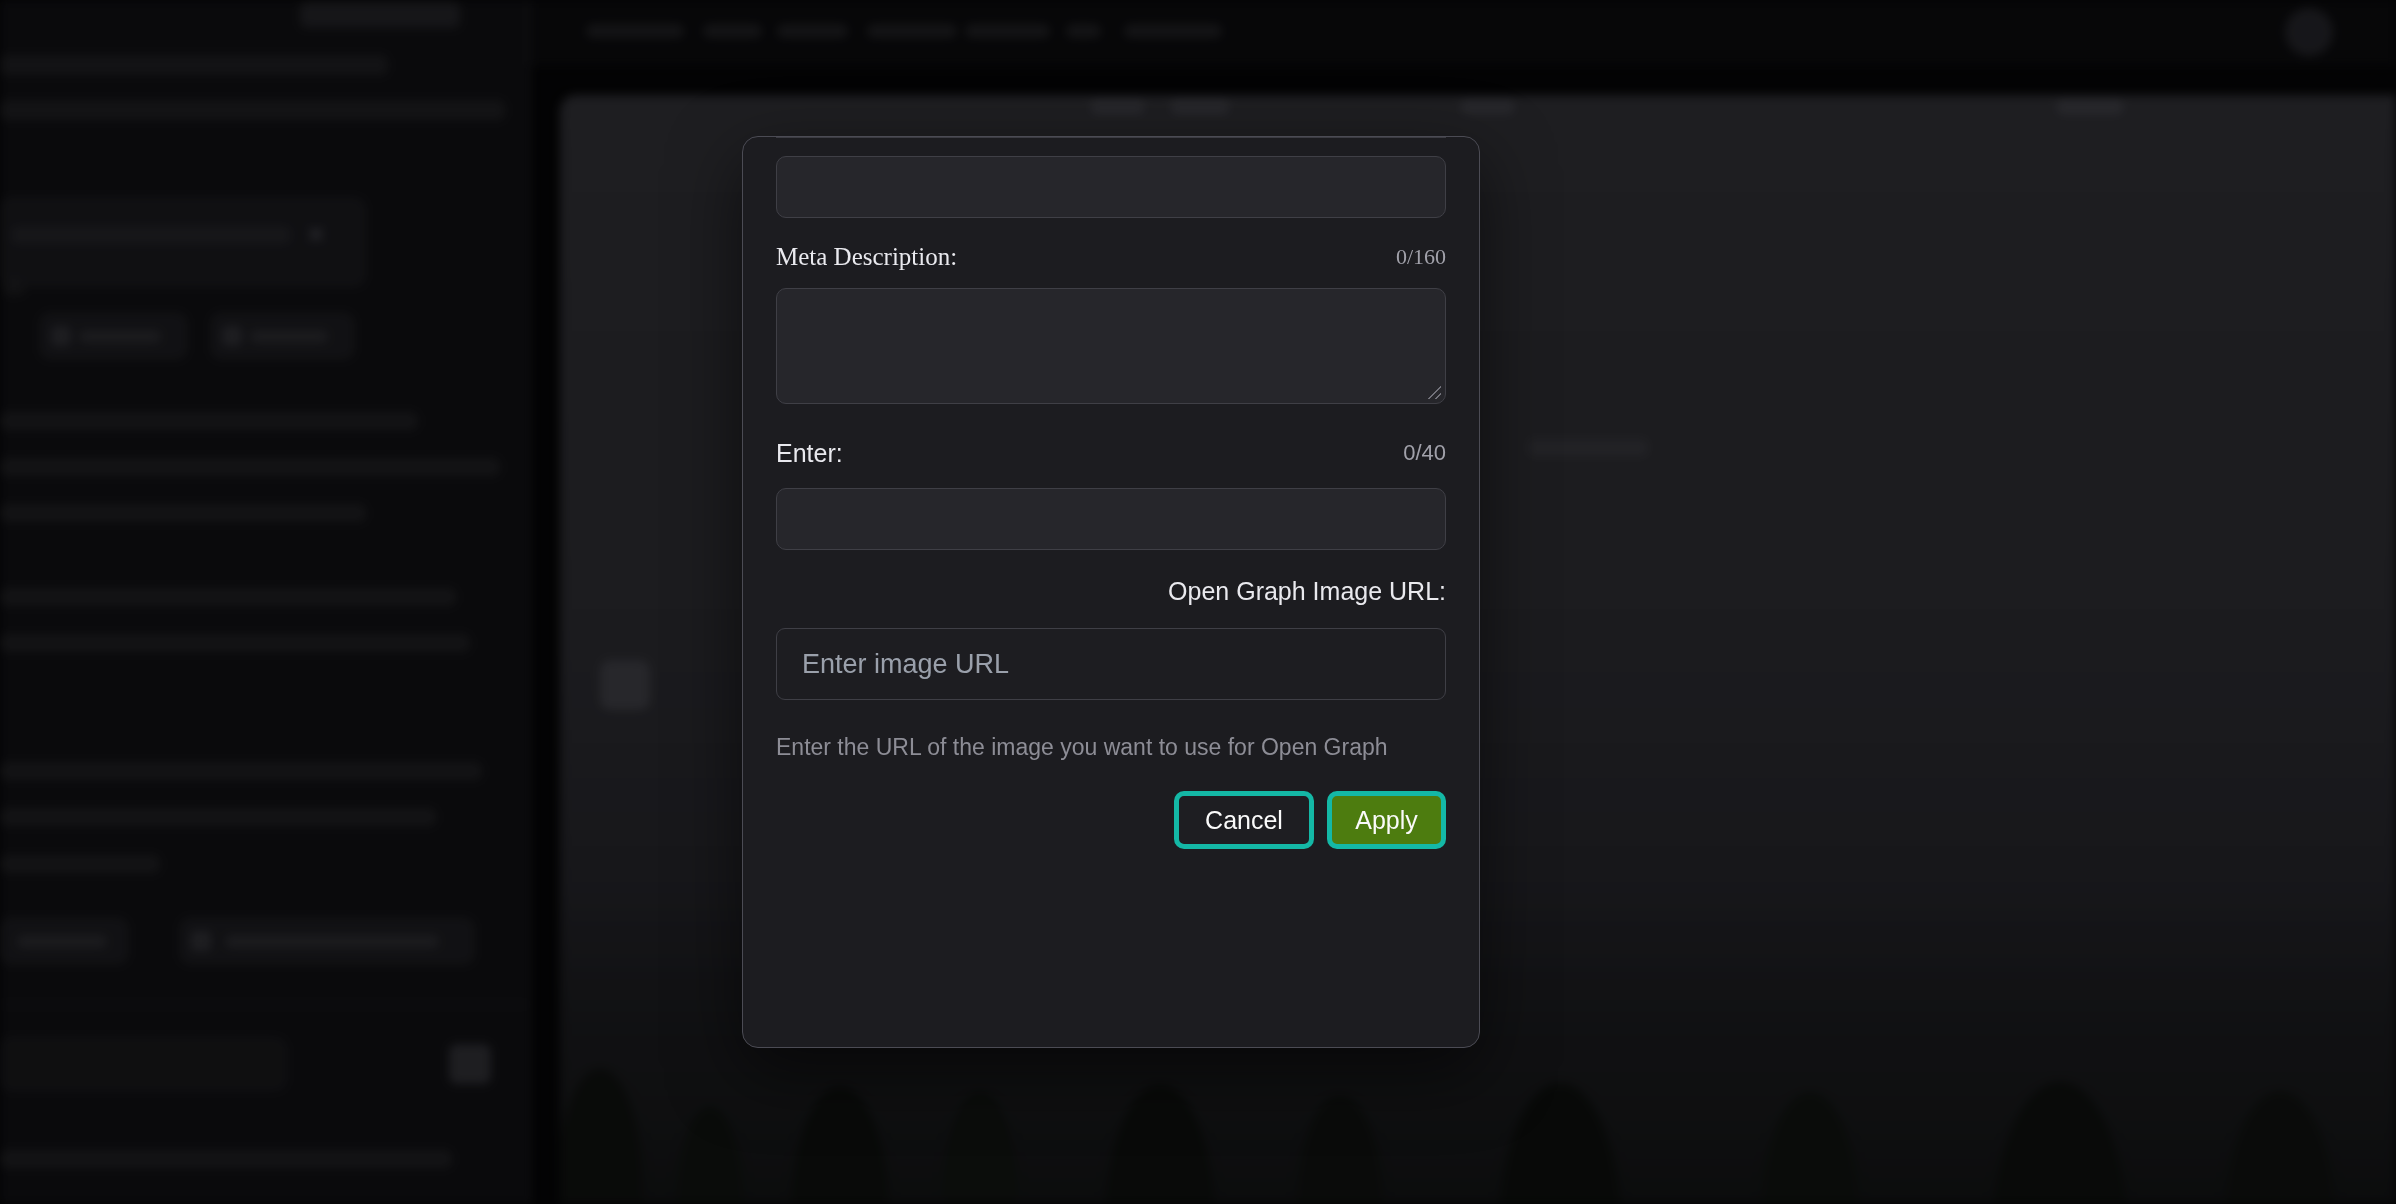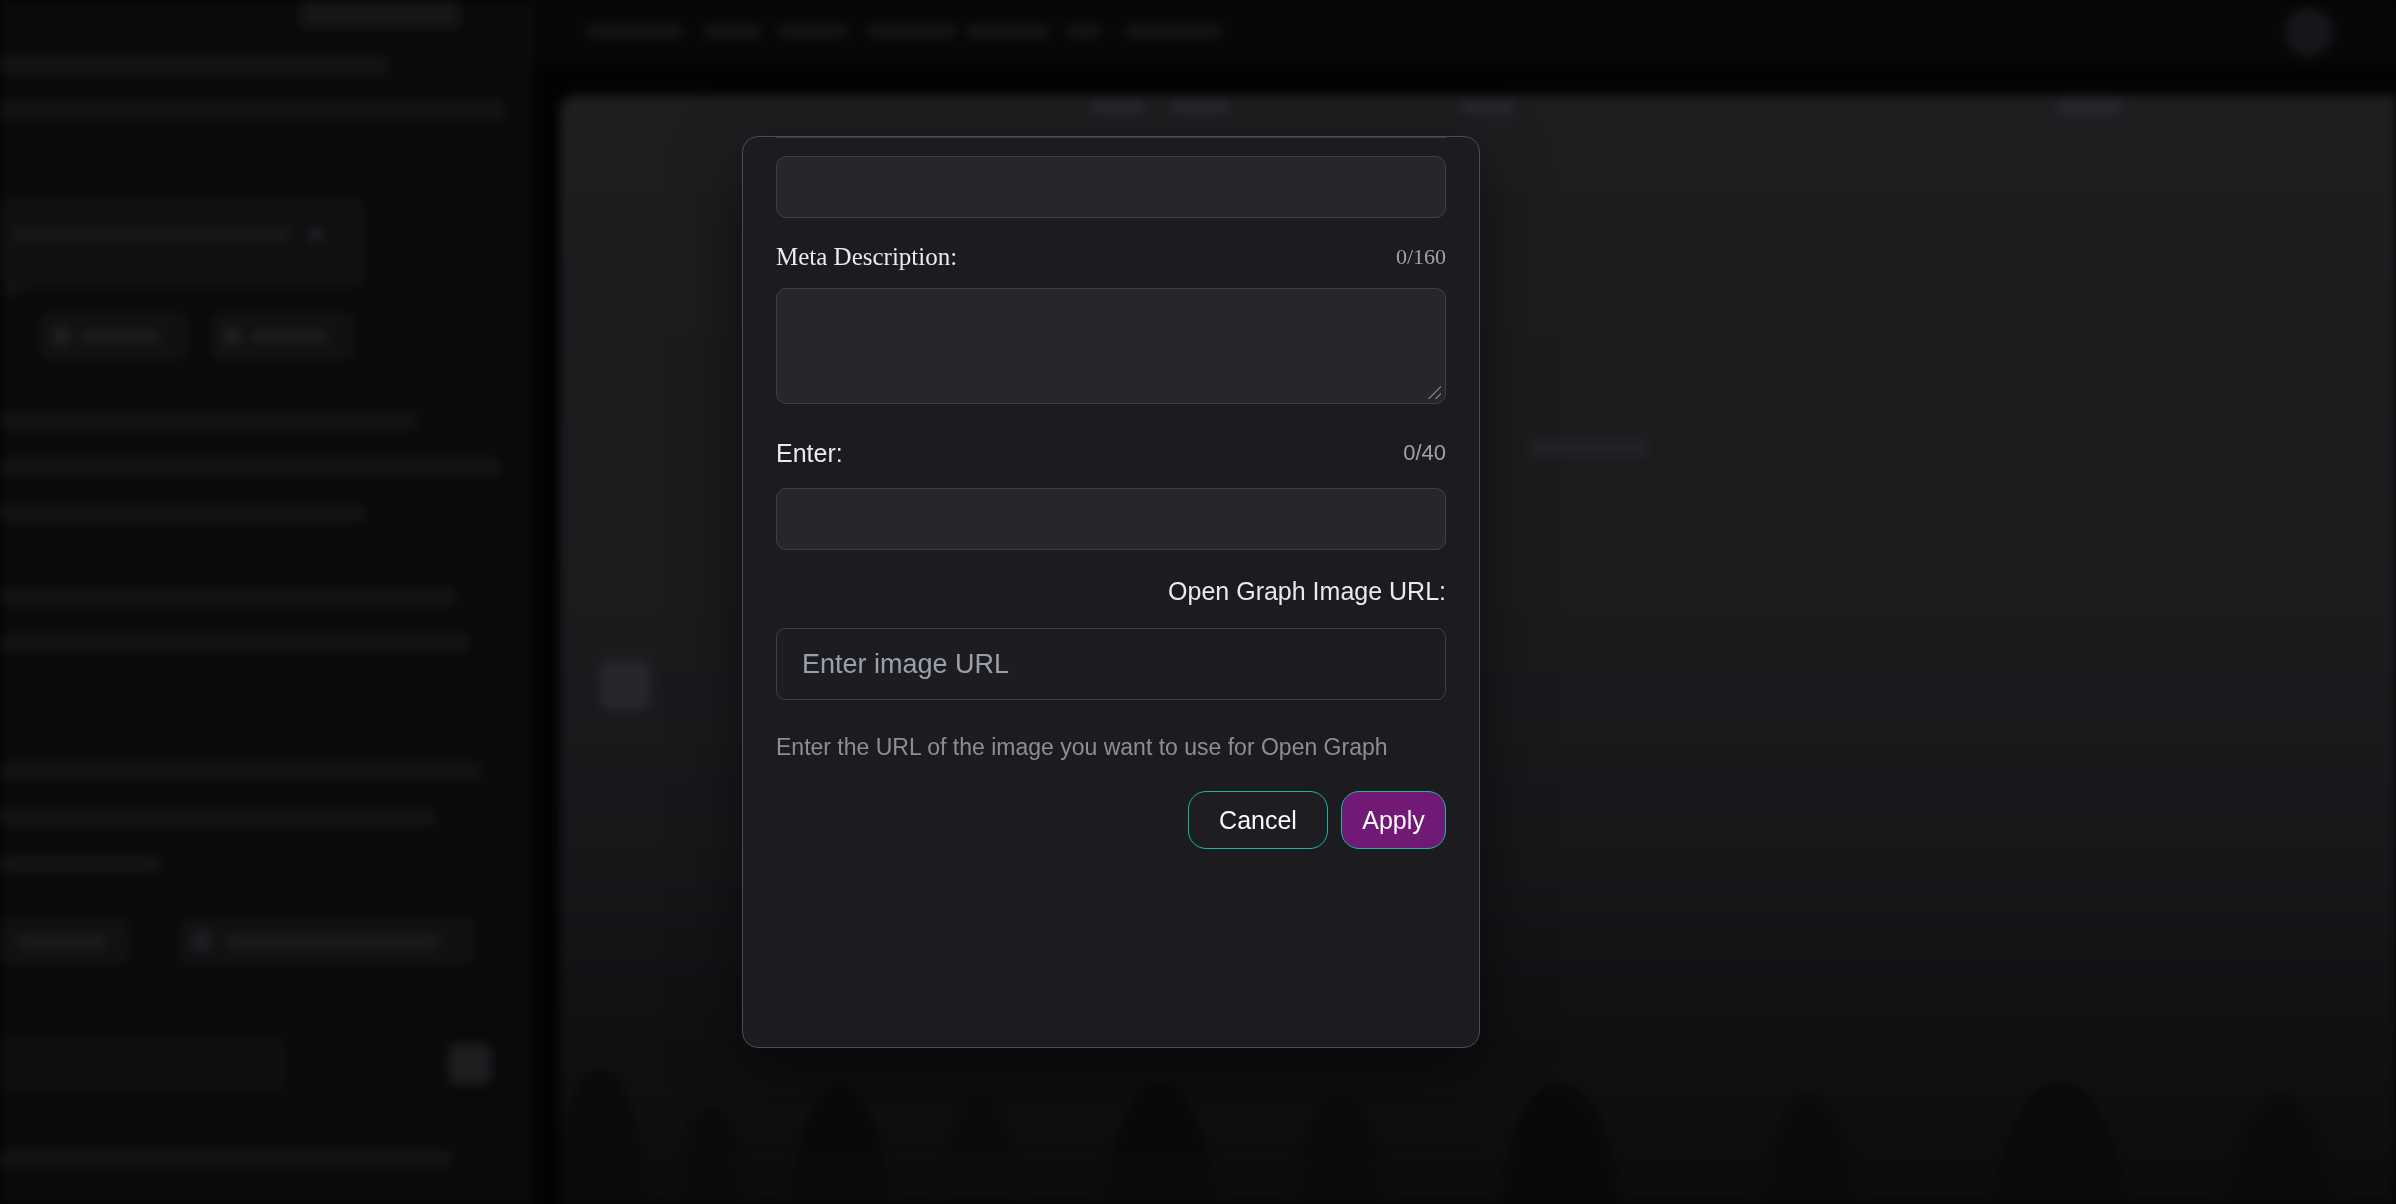--- a/index.html
+++ b/index.html
@@ -65,24 +65,24 @@
   .ta-wrap{position:relative;margin-top:14px;}
   .text-area{height:116px;resize:none;padding:14px 20px;margin:0;}
   .resize-handle{position:absolute;right:5px;bottom:5px;width:14px;height:14px;pointer-events:none;
       background:repeating-linear-gradient(-45deg,transparent 0 3px,#72727b 3px 4.8px);
       clip-path:polygon(100% 0,100% 100%,0 100%);}
   .url-input{height:72px;margin-top:20px;background:#1d1d21;border-radius:9px;font-size:27px;padding:0 25px;}
   .url-input::placeholder{color:#9aa0ab;}
   .text-input::placeholder{color:#9aa0ab;}
   .helper{margin-top:32px;font-size:23px;line-height:30px;color:#8d8d96;}
   .modal-footer{display:flex;justify-content:flex-end;gap:13px;margin-top:29px;}
-  .btn{height:58px;border-radius:18px;border:1px solid #14b8a6;color:#fafafa;font-size:25px;
+  .btn{height:58px;border-radius:10px;border:5px solid #14b8a6;color:#fafafa;font-size:25px;
        font-family:"Liberation Sans",sans-serif;cursor:pointer;}
   .btn-cancel{background:#1e1e22;width:140px;}
-  .btn-apply{background:#701a75;width:105px;}
+  .btn-apply{background:#4d7c0f;width:119px;}
 </style>
 </head>
 <body>
 
 <div class="bg">
 
   <aside class="sidebar">
     <div class="skel" style="left:300px;top:2px;width:160px;height:26px;background:#222226;"></div>
     <div class="skel" style="left:0;top:55px;width:388px;height:20px;"></div>
     <div class="skel" style="left:0;top:100px;width:505px;height:20px;"></div>

